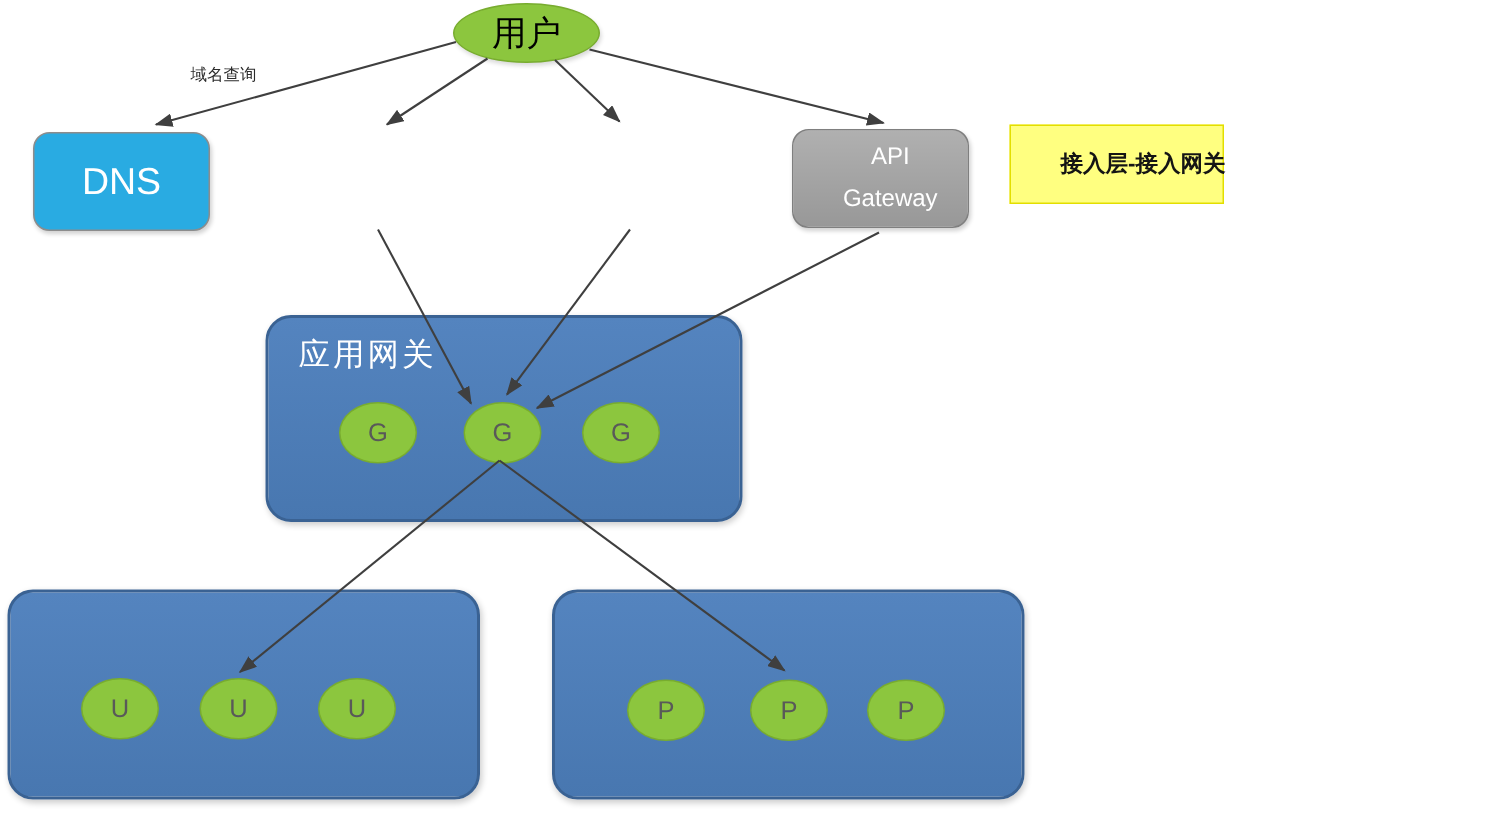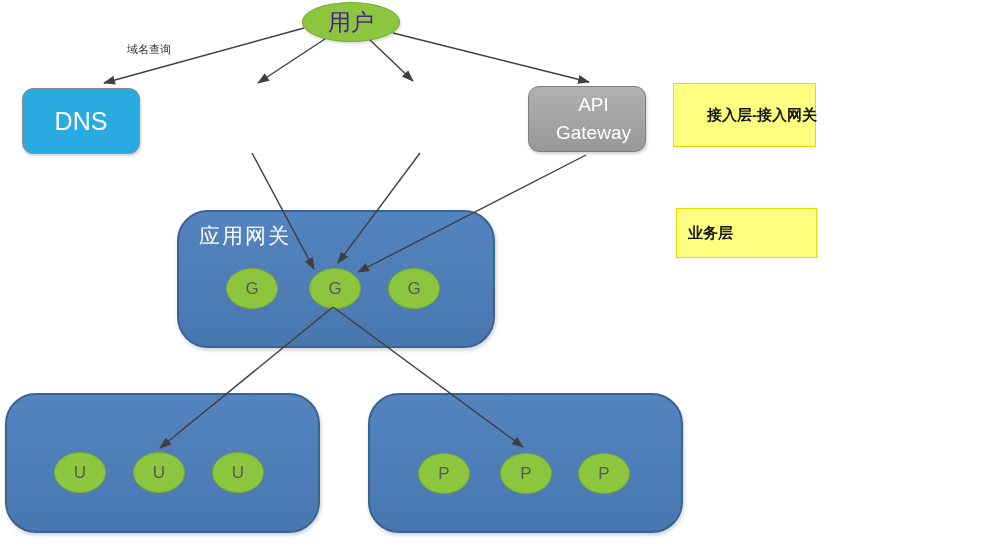--- a/index.html
+++ b/index.html
@@ -40,44 +40,44 @@
     border: 1.5px solid #8c8c8c;
     box-shadow: 1px 2px 3px rgba(0,0,0,.18);
     font-size: 25px;
   }
   .box.gray {
     background: linear-gradient(#b0b0b0, #989898);
     border: 1.5px solid var(--grayBorder, #7f7f7f);
     box-shadow: 1px 2px 3px rgba(0,0,0,.18);
     font-size: 24px;
   }
-  .box.two-line { font-size: 19px; line-height: 28px; white-space: pre-line; padding-left: 13px; }
+  .box.two-line { font-size: 16px; line-height: 28px; white-space: pre-line; padding-left: 13px; }
 
   .ellipse {
     position: absolute;
     display: flex;
     align-items: center;
     justify-content: center;
     border-radius: 50%;
     z-index: 2;
   }
   .ellipse.user {
     background: var(--green, #8cc63e);
     border: 1px solid var(--greenBorder, #78ac2f);
-    color: #4c1d95;
+    color: #000000;
     font-size: 23px;
     font-family: "Liberation Serif", "DejaVu Serif", serif;
     box-shadow: 1px 2px 3px rgba(0,0,0,.15);
   }
 
   .group {
     position: absolute;
     background: linear-gradient(#5484bf, #4877b0);
     border: 2px solid var(--blueBorder, #3a6293);
-    border-radius: 31px;
+    border-radius: 17px;
     box-shadow: 1px 2px 4px rgba(0,0,0,.2);
     z-index: 1;
   }
   .group-title {
     position: absolute;
     color: #ffffff;
     font-size: 21px;
     font-family: "Liberation Serif", "DejaVu Serif", serif;
     letter-spacing: 2px;
     white-space: nowrap;
@@ -146,22 +146,21 @@
   <div class="edge-label" style="left:127px; top:42px;">域名查询</div>
 
   <div class="box cyan" style="left:22px; top:88px; width:118px; height:66px;">
     <span>DNS</span>
   </div>
   <div class="box gray two-line" style="left:528px; top:86px; width:118px; height:66px;">
     <span>API
 Gateway</span>
   </div>
 
-  <div class="note" style="left:673px; top:83px; width:143px; height:64px;padding-left:33px;">接入层-接入网关</div>
-  <div class="note" style="left:676px; top:208px; width:141px; height:50px;">业务层</div>
+  <div class="note" style="left:673px; top:83px; width:143px; height:53px;padding-left:33px;">接入层-接入网关</div>
 
   <div class="group" style="left:177px; top:210px; width:318px; height:138px;">
     <div class="group-title" style="left:20px; top:10px;">应用网关</div>
     <div class="inst" style="left:47px;  top:56px;">G</div>
     <div class="inst" style="left:130px; top:56px;">G</div>
     <div class="inst" style="left:209px; top:56px;">G</div>
   </div>
 
   <div class="group" style="left:5px; top:393px; width:315px; height:140px;">
     <div class="inst" style="left:47px;  top:57px;">U</div>

